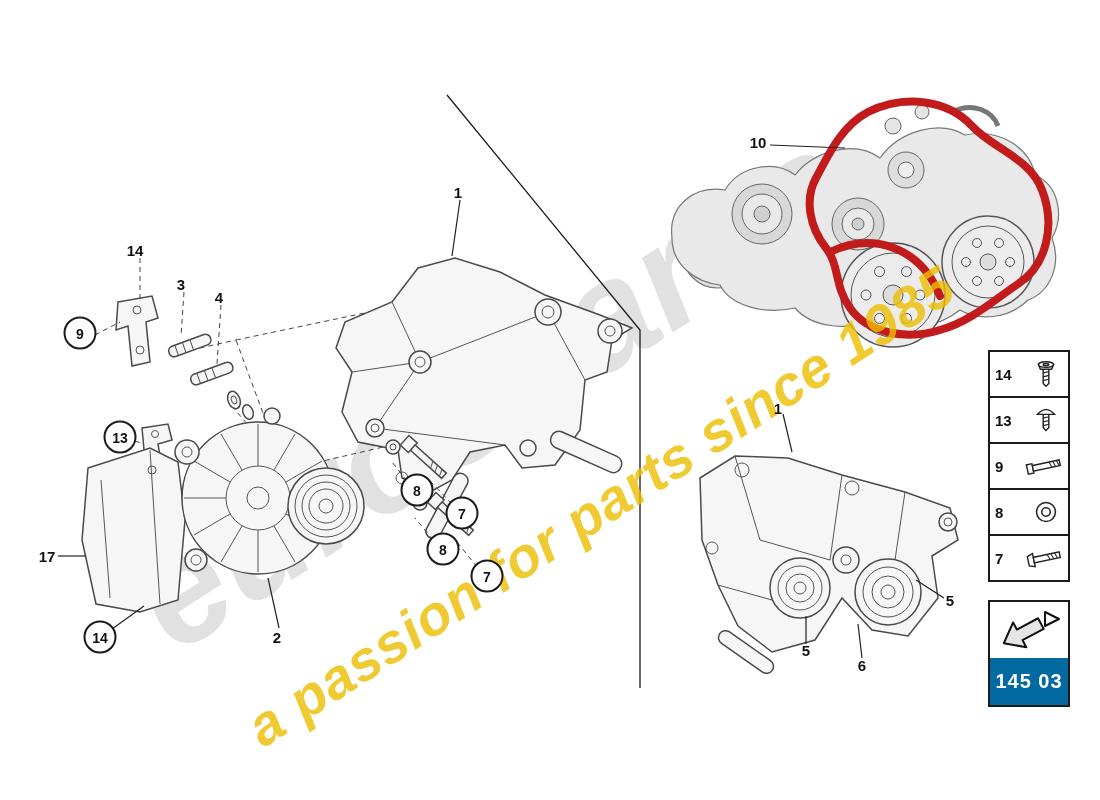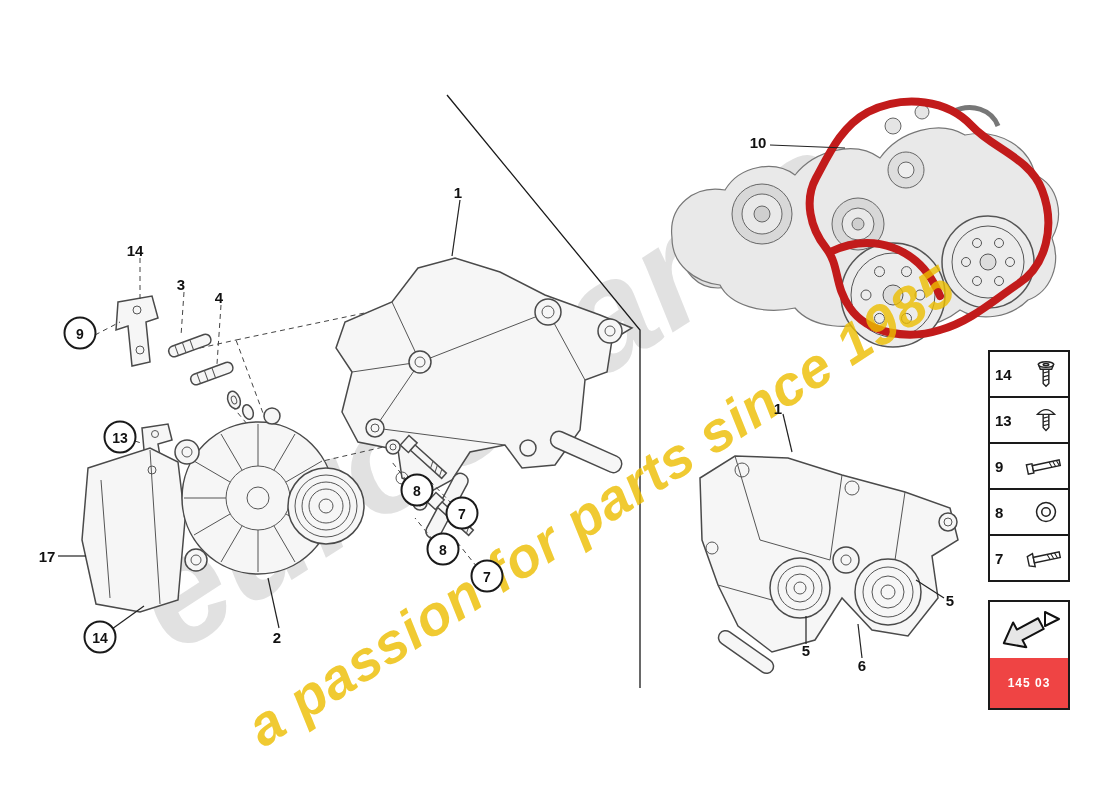--- a/index.html
+++ b/index.html
@@ -29,22 +29,22 @@
   .parts-row{height:44px;display:flex;align-items:center;padding:0 5px;
              border-bottom:2px solid #1a1a1a;}
   .parts-row:last-child{border-bottom:none;}
   .parts-num{font-weight:bold;font-size:15px;width:22px;color:#111;}
   .parts-ico{margin-left:auto;display:flex;}
 
   
   .code-box{position:absolute;left:988px;top:600px;width:78px;background:#fff;
             border:2px solid #1a1a1a;z-index:5;}
   .code-ico{height:56px;display:flex;align-items:center;justify-content:center;}
-  .code-label{background:#ef4444;color:#fff;font-weight:bold;font-size:12px;
-              text-align:center;padding:18px 0;letter-spacing:1px;}
+  .code-label{background:#0369a1;color:#fff;font-weight:bold;font-size:20px;
+              text-align:center;padding:12px 0;letter-spacing:1px;}
 
   
   svg .ln{stroke:#4a4a4a;stroke-width:1.5;fill:none;}
   svg .fill{fill:#f6f6f6;}
   svg .thin{stroke:#555;stroke-width:1;fill:none;}
   svg .dash{stroke:#444;stroke-width:1;stroke-dasharray:5 4;fill:none;}
   svg .lead{stroke:#222;stroke-width:1.2;fill:none;}
   svg .belt{stroke:#c21b1b;stroke-width:8;fill:none;stroke-linejoin:round;stroke-linecap:round;}
 </style>
 </head>

